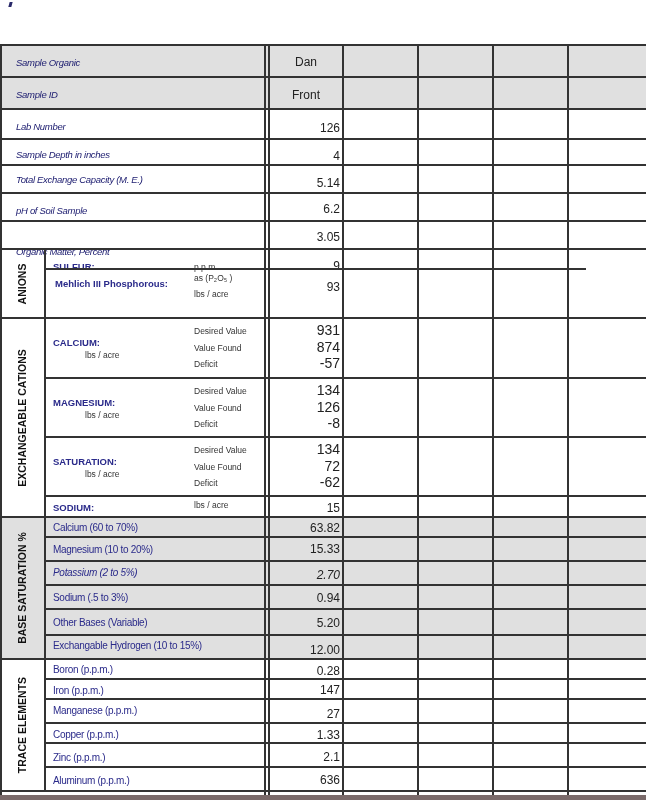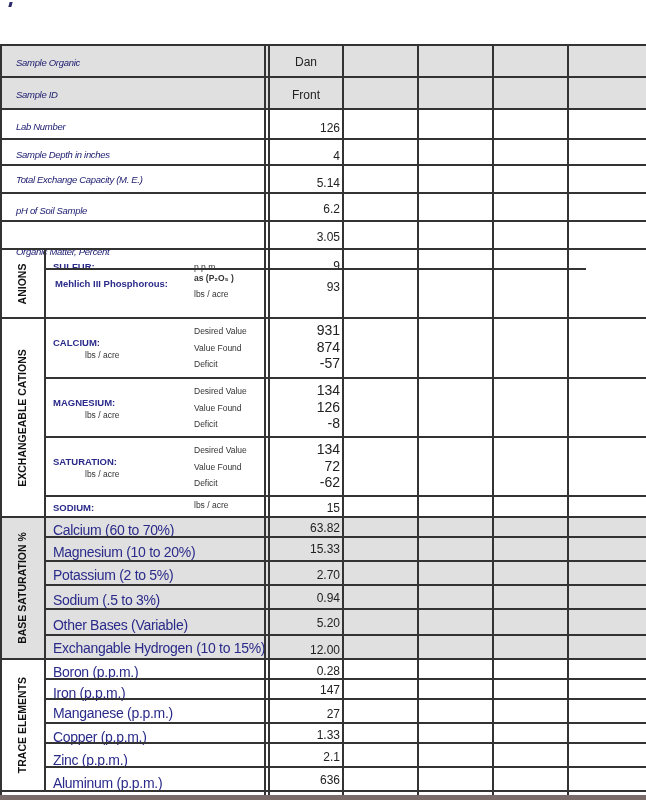--- a/index.html
+++ b/index.html
@@ -11,21 +11,21 @@
   .lbl { position:absolute; left:16px; color:#1a1a6e; font-style:italic; font-size:9.5px; letter-spacing:-0.3px; }
   .val { position:absolute; right:0; width:74px; text-align:right; font-size:12px; color:#222; padding-right:0; }
   .valc { text-align:center; width:76px; }
   .vlines { position:absolute; top:44px; left:0; width:646px; height:752px; pointer-events:none; }
   .vl { position:absolute; top:0; bottom:0; border-left:2px solid #333; }
   .side { position:absolute; left:0; width:46px; border-right:2px solid #333; box-sizing:border-box; }
   .side span { position:absolute; left:50%; top:50%; transform:translate(-50%,-50%) rotate(-90deg); white-space:nowrap; font-weight:bold; font-size:10.5px; color:#111; }
   .bold-lbl { position:absolute; left:53px; font-weight:bold; font-size:9.5px; color:#2a2a8a; }
   .unit { position:absolute; font-size:8.5px; color:#333; }
   .sub-unit { position:absolute; left:85px; font-size:8.5px; color:#333; }
-  .norm-lbl { position:absolute; left:53px; font-size:14px; color:#2a2a8a; letter-spacing:-0.3px; }
+  .norm-lbl { position:absolute; left:53px; font-size:10px; color:#2a2a8a; letter-spacing:-0.3px; }
   .stack { position:absolute; left:194px; font-size:8.5px; color:#333; line-height:16.5px; }
   .stackv { position:absolute; left:266px; width:74px; text-align:right; font-size:14px; color:#222; line-height:16.5px; }
   .bottom-bar { position:absolute; left:0; top:795px; width:646px; height:5px; background:#7a6a6a; }
 </style>
 </head>
 <body>
 
 <div class="mark"></div>
 
 <div class="sheet">
@@ -62,21 +62,21 @@
   <div class="side" style="top:204px;height:69px;border-top:2px solid #333;">
     <span>ANIONS</span>
   </div>
   <div class="row" style="top:204px;height:32px;">
     <span class="bold-lbl" style="top:11px;text-align:right;">SULFUR:</span>
     <span class="unit" style="left:194px;top:12px;">p.p.m.</span>
     <span class="val" style="left:266px;top:9px;">9</span>
   </div>
   <div class="row" style="top:224px;left:46px;width:540px;height:37px;">
     <span class="bold-lbl" style="left:9px;top:8px;">Mehlich III Phosphorous:</span>
-    <span class="unit" style="left:148px;top:3px;font-weight:bold;">as (P₂O₅ )</span>
+    <span class="unit" style="left:148px;top:3px;">as (P₂O₅ )</span>
     <span class="unit" style="left:148px;top:19px;">lbs / acre</span>
     <span class="val" style="left:220px;top:10px;">93</span>
   </div>
 
   <div class="side" style="top:273px;height:199px;border-top:2px solid #333;">
     <span>EXCHANGEABLE CATIONS</span>
   </div>
 
   <div class="row" style="top:273px;height:60px;">
     <span class="bold-lbl" style="top:18px;">CALCIUM:</span>
@@ -133,21 +133,21 @@
     <span>BASE SATURATION %</span>
   </div>
   <div class="row grey" style="top:472px;left:46px;width:600px;height:20px;">
     <span class="norm-lbl" style="left:7px;top:4px;">Calcium (60 to 70%)</span>
     <span class="val" style="left:220px;top:3px;">63.82</span>
   </div>
   <div class="row grey" style="top:492px;left:46px;width:600px;height:24px;">
     <span class="norm-lbl" style="left:7px;top:6px;">Magnesium (10 to 20%)</span>
     <span class="val" style="left:220px;top:4px;">15.33</span>
   </div>
-  <div class="row grey" style="top:516px;left:46px;width:600px;height:42px;">
+  <div class="row grey" style="top:516px;left:46px;width:600px;height:42px;font-style:italic;">
     <span class="norm-lbl" style="left:7px;top:5px;">Potassium (2 to 5%)</span>
     <span class="val" style="left:220px;top:6px;">2.70</span>
   </div>
   <div class="row grey" style="top:540px;left:46px;width:600px;height:24px;">
     <span class="norm-lbl" style="left:7px;top:6px;">Sodium (.5 to 3%)</span>
     <span class="val" style="left:220px;top:5px;">0.94</span>
   </div>
   <div class="row grey" style="top:564px;left:46px;width:600px;height:26px;">
     <span class="norm-lbl" style="left:7px;top:7px;">Other Bases (Variable)</span>
     <span class="val" style="left:220px;top:6px;">5.20</span>

